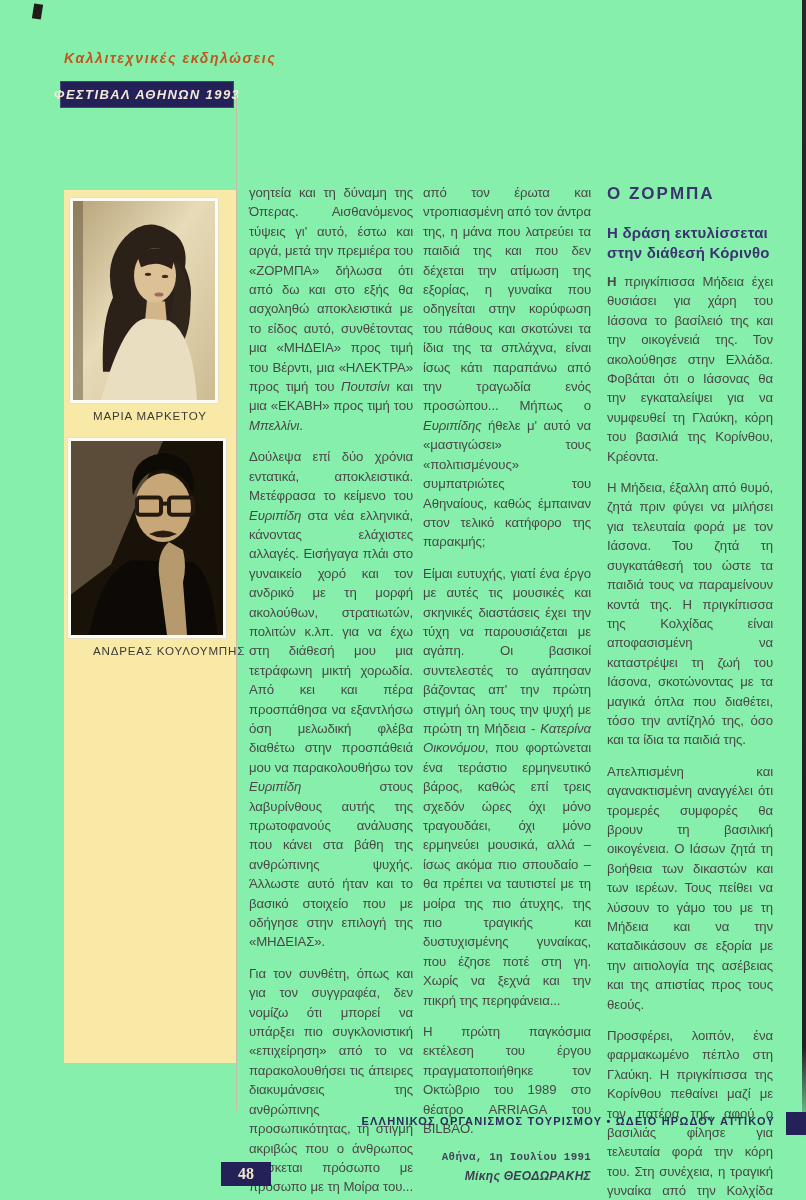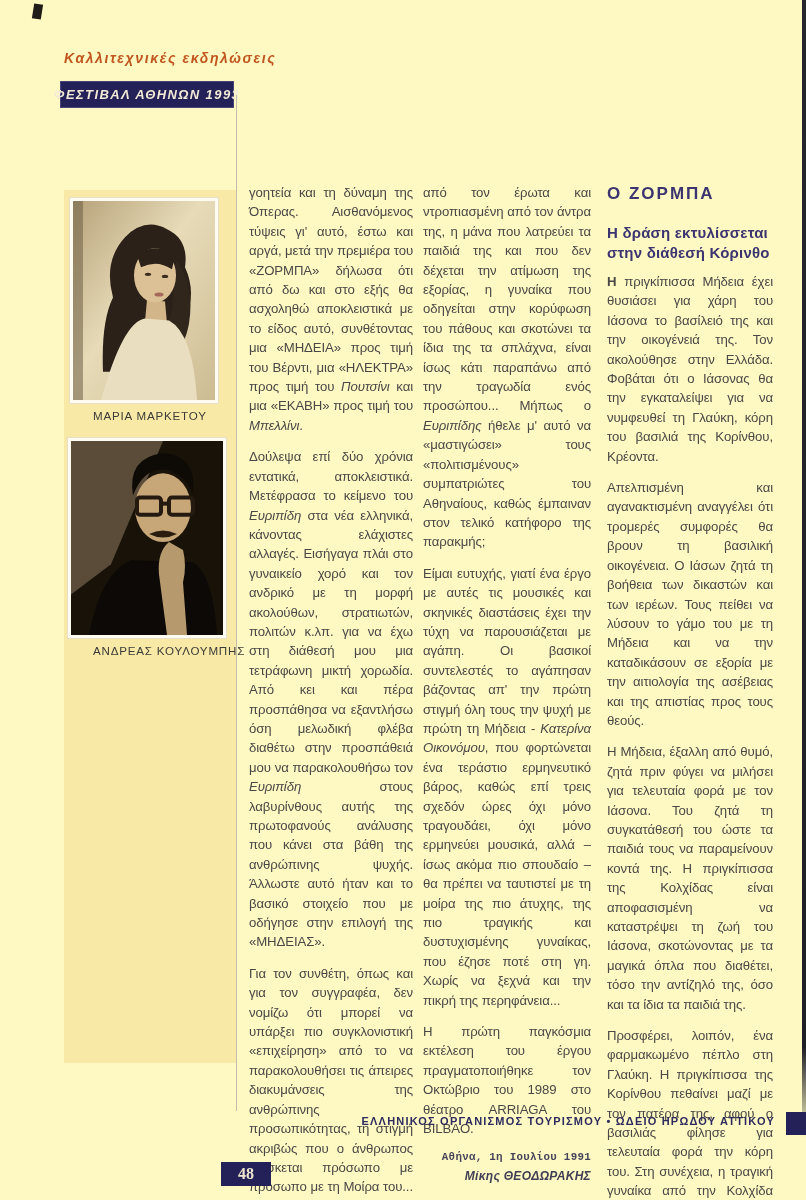--- a/index.html
+++ b/index.html
@@ -1,18 +1,18 @@
 <!DOCTYPE html>
 <html lang="el"><head>
 <meta charset="utf-8">
 <style>
   html,body{margin:0;padding:0;background:#888;}
   .page{
     position:relative;width:806px;height:1200px;margin:0 auto;
-    background:#fef9c3;overflow:hidden;
+    background:#86efac;overflow:hidden;
     font-family:"Liberation Sans",sans-serif;
   }
   
   .scan-edge{position:absolute;right:0;top:0;width:4px;height:1138px;background:linear-gradient(#26262e,#1f1f27 92%,rgba(31,31,39,0));}
   .speck{position:absolute;left:33px;top:4px;width:9px;height:15px;background:#201c18;transform:rotate(9deg);}
   
   .section-label{
     position:absolute;left:64px;top:50px;
     color:#c0561e;font-weight:bold;font-style:italic;
     font-size:14px;letter-spacing:1.6px;
@@ -154,22 +154,22 @@
       </div>
     <div class="dateline">Αθήνα, 1η Ιουλίου 1991</div>
     <div class="signature">Μίκης ΘΕΟΔΩΡΑΚΗΣ</div>
   </div>
 
   <div class="col col3">
     <h2 class="myth-heading">Ο ΖΟΡΜΠΑ</h2>
     <h3 class="myth-subheading">Η δράση εκτυλίσσεται στην διάθεσή Κόρινθο</h3>
     <div>
         <p><span class="bd">Η</span><span> πριγκίπισσα Μήδεια έχει θυσιάσει για χάρη του Ιάσονα το βασίλειό της και την οικογένειά της. Τον ακολούθησε στην Ελλάδα. Φοβάται ότι ο Ιάσονας θα την εγκαταλείψει για να νυμφευθεί τη Γλαύκη, κόρη του βασιλιά της Κορίνθου, Κρέοντα.</span></p>
+        <p><span>Η Μήδεια, έξαλλη από θυμό, ζητά πριν φύγει να μιλήσει για τελευταία φορά με τον Ιάσονα. Του ζητά τη συγκατάθεσή του ώστε τα παιδιά τους να παραμείνουν κοντά της. Η πριγκίπισσα της Κολχίδας είναι αποφασισμένη να καταστρέψει τη ζωή του Ιάσονα, σκοτώνοντας με τα μαγικά όπλα που διαθέτει, τόσο την αντίζηλό της, όσο και τα ίδια τα παιδιά της.</span></p>
         <p><span>Απελπισμένη και αγανακτισμένη αναγγέλει ότι τρομερές συμφορές θα βρουν τη βασιλική οικογένεια. Ο Ιάσων ζητά τη βοήθεια των δικαστών και των ιερέων. Τους πείθει να λύσουν το γάμο του με τη Μήδεια και να την καταδικάσουν σε εξορία με την αιτιολογία της ασέβειας και της απιστίας προς τους θεούς.</span></p>
-        <p><span>Η Μήδεια, έξαλλη από θυμό, ζητά πριν φύγει να μιλήσει για τελευταία φορά με τον Ιάσονα. Του ζητά τη συγκατάθεσή του ώστε τα παιδιά τους να παραμείνουν κοντά της. Η πριγκίπισσα της Κολχίδας είναι αποφασισμένη να καταστρέψει τη ζωή του Ιάσονα, σκοτώνοντας με τα μαγικά όπλα που διαθέτει, τόσο την αντίζηλό της, όσο και τα ίδια τα παιδιά της.</span></p>
         <p><span>Προσφέρει, λοιπόν, ένα φαρμακωμένο πέπλο στη Γλαύκη. Η πριγκίπισσα της Κορίνθου πεθαίνει μαζί με τον πατέρα της, αφού ο βασιλιάς φίλησε για τελευταία φορά την κόρη του. Στη συνέχεια, η τραγική γυναίκα από την Κολχίδα σκοτώνει τα παιδιά της.</span></p>
       </div>
   </div>
 
   <div class="page-num">48</div>
   <div class="footer-text">ΕΛΛΗΝΙΚΟΣ ΟΡΓΑΝΙΣΜΟΣ ΤΟΥΡΙΣΜΟΥ • ΩΔΕΙΟ ΗΡΩΔΟΥ ΑΤΤΙΚΟΥ</div>
   <div class="footer-block"></div>
 
 </div>
 

